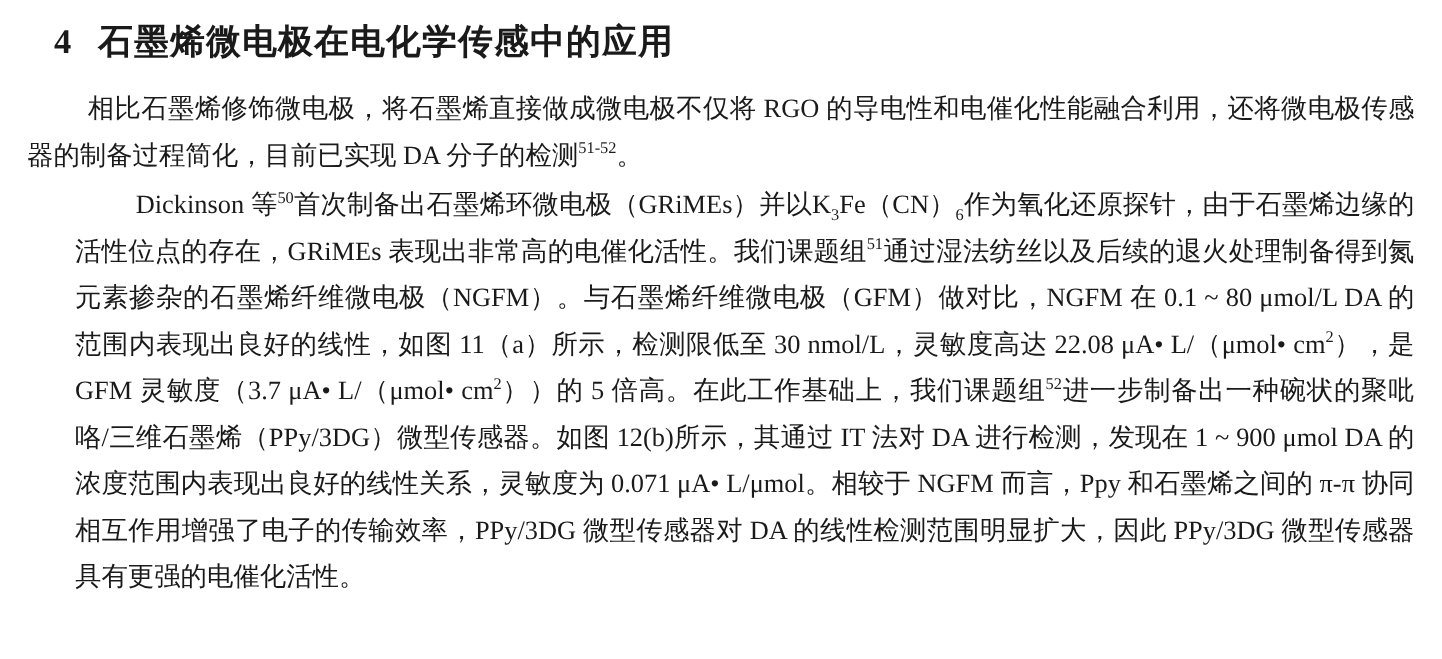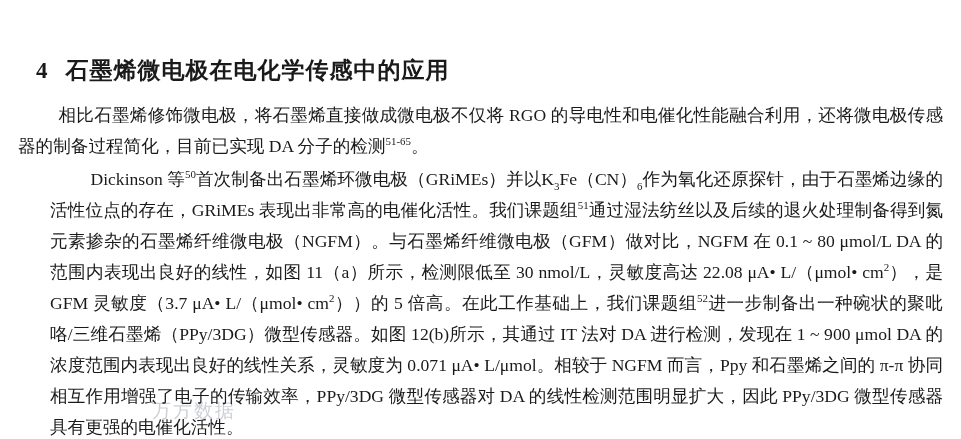--- a/index.html
+++ b/index.html
@@ -30,21 +30,20 @@
   .section-num {
     font-size: 23px;
     font-weight: bold;
     font-family: "Liberation Serif", serif;
   }
   .section-title {
     font-size: 23px;
     font-weight: bold;
     letter-spacing: 1px;
     font-family: "DejaVu Sans", sans-serif;
-    margin-top: 43px;
   }
   .body-text {
     font-size: 17.6px;
     line-height: 31px;
     text-align: justify;
     text-justify: inter-ideograph;
     letter-spacing: 0px;
     margin: 0 0 2px 0;
     font-family: "Liberation Serif", serif;
   }
@@ -88,22 +87,21 @@
 <body>
 
 <div class="page">
 
   <div class="section-heading">
     <span class="section-num">4</span>
     <span class="section-title">石墨烯微电极在电化学传感中的应用</span>
   </div>
 
   <p class="body-text indent">
-    <span>相比石墨烯修饰微电极，将石墨烯直接做成微电极不仅将 RGO 的导电性和电催化性能融合利用，还将微电极传感器的制备过程简化，目前已实现 DA 分子的检测</span><sup>51-65</sup><span>。</span>
+    <span>相比石墨烯修饰微电极，将石墨烯直接做成微电极不仅将 RGO 的导电性和电催化性能融合利用，还将微电极传感器的制备过程简化，目前已实现 DA 分子的检测</span><sup>51-52</sup><span>。</span>
   </p>
 
   <p class="body-text indent p-last">
     <span class="latin">Dickinson 等</span><sup>50</sup><span>首次制备出石墨烯环微电极（GRiMEs）并以K</span><sub>3</sub><span>Fe（CN）</span><sub>6</sub><span>作为氧化还原探针，由于石墨烯边缘的活性位点的存在，GRiMEs 表现出非常高的电催化活性。我们课题组</span><sup>51</sup><span>通过湿法纺丝以及后续的退火处理制备得到氮元素掺杂的石墨烯纤维微电极（NGFM）。与石墨烯纤维微电极（GFM）做对比，NGFM 在 0.1 ~ 80 μmol/L DA 的范围内表现出良好的线性，如图 11（a）所示，检测限低至 30 nmol/L，灵敏度高达 22.08 μA• L/（μmol• cm</span><sup>2</sup><span>），是 GFM 灵敏度（3.7 μA• L/（μmol• cm</span><sup>2</sup><span>））的 5 倍高。在此工作基础上，我们课题组</span><sup>52</sup><span>进一步制备出一种碗状的聚吡咯/三维石墨烯（PPy/3DG）微型传感器。如图 12(b)所示，其通过 IT 法对 DA 进行检测，发现在 1 ~ 900 μmol DA 的浓度范围内表现出良好的线性关系，灵敏度为 0.071 μA• L/μmol。相较于 NGFM 而言，Ppy 和石墨烯之间的 π-π 协同相互作用增强了电子的传输效率，PPy/3DG 微型传感器对 DA 的线性检测范围明显扩大，因此 PPy/3DG 微型传感器具有更强的电催化活性。</span>
   </p>
 
-  <div class="watermark watermark-under">万方数据</div>
 
 </div>
 
 </body></html>

